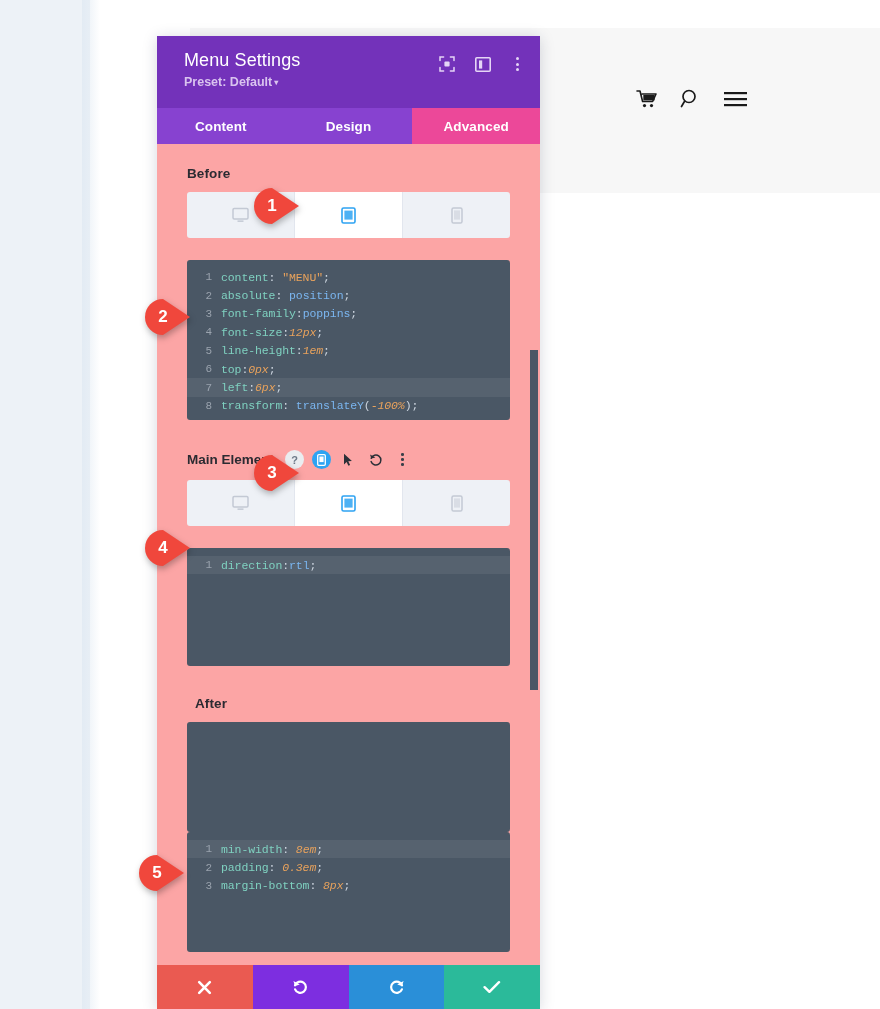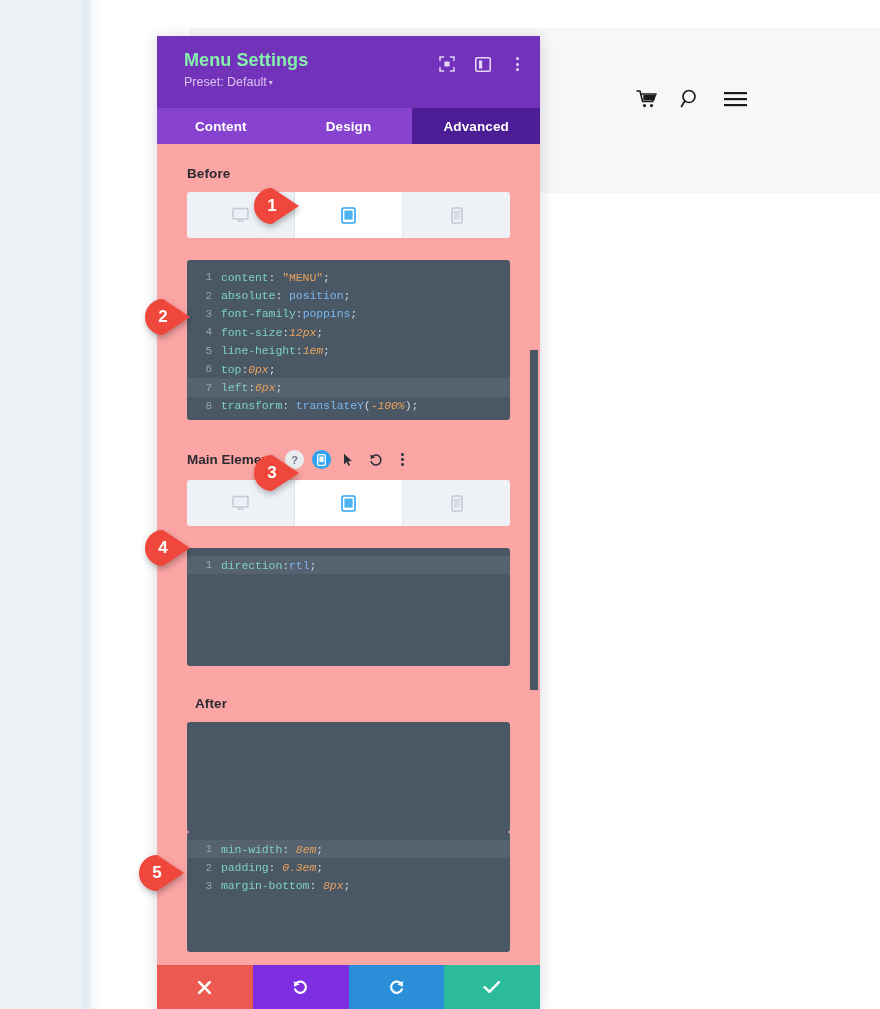--- a/index.html
+++ b/index.html
@@ -46,43 +46,43 @@
     overflow: hidden;
   }
   .modal-header {
     background: #7332ba;
     height: 72px;
     padding: 13px 20px 0 27px;
     position: relative;
     flex: 0 0 auto;
   }
   .modal-title {
-    color: #86efac; font-size: 18px; font-weight: 700;
+    color: #ffffff; font-size: 18px; font-weight: 400;
     letter-spacing: .1px; line-height: 22px;
   }
   .modal-preset {
-    color: #d9c3ef; font-size: 12.5px; font-weight: 400;
+    color: #d9c3ef; font-size: 12.5px; font-weight: 700;
     margin-top: 4px; display: inline-block; text-align: right;
   }
   .modal-preset .caret { font-size: 8px; vertical-align: 1.5px; margin-left: 2px; }
   .header-icons {
     position: absolute; right: 16px; top: 20px;
     display: flex; align-items: center; gap: 20px;
   }
   .hdr-btn { color: #e5d5f6; display: flex; align-items: center; justify-content: center; }
   .dots-v { display: flex; flex-direction: column; gap: 2.5px; align-items: center; padding: 0 5px;}
   .dots-v i { width: 3px; height: 3px; background: #e5d5f6; border-radius: 50%; display: block; }
   
   .tabs { display: flex; background: #8742d0; height: 36px; flex: 0 0 auto; }
   .tab {
     flex: 1; display: flex; align-items: center; justify-content: center;
     color: #ffffff; font-size: 13.5px; font-weight: 600; letter-spacing: .1px;
     cursor: pointer;
   }
-  .tab.active { background: #4c1d95; }
+  .tab.active { background: #ec4899; }
   
   .modal-body {
     flex: 1 1 auto; position: relative; overflow: hidden;
     padding: 22px 30px 10px 30px;
     background: #fca5a5;
   }
   .section-label {
     font-size: 13.5px; color: #2b2b32; font-weight: 600;
     margin-bottom: 11px; letter-spacing: .1px;
   }

